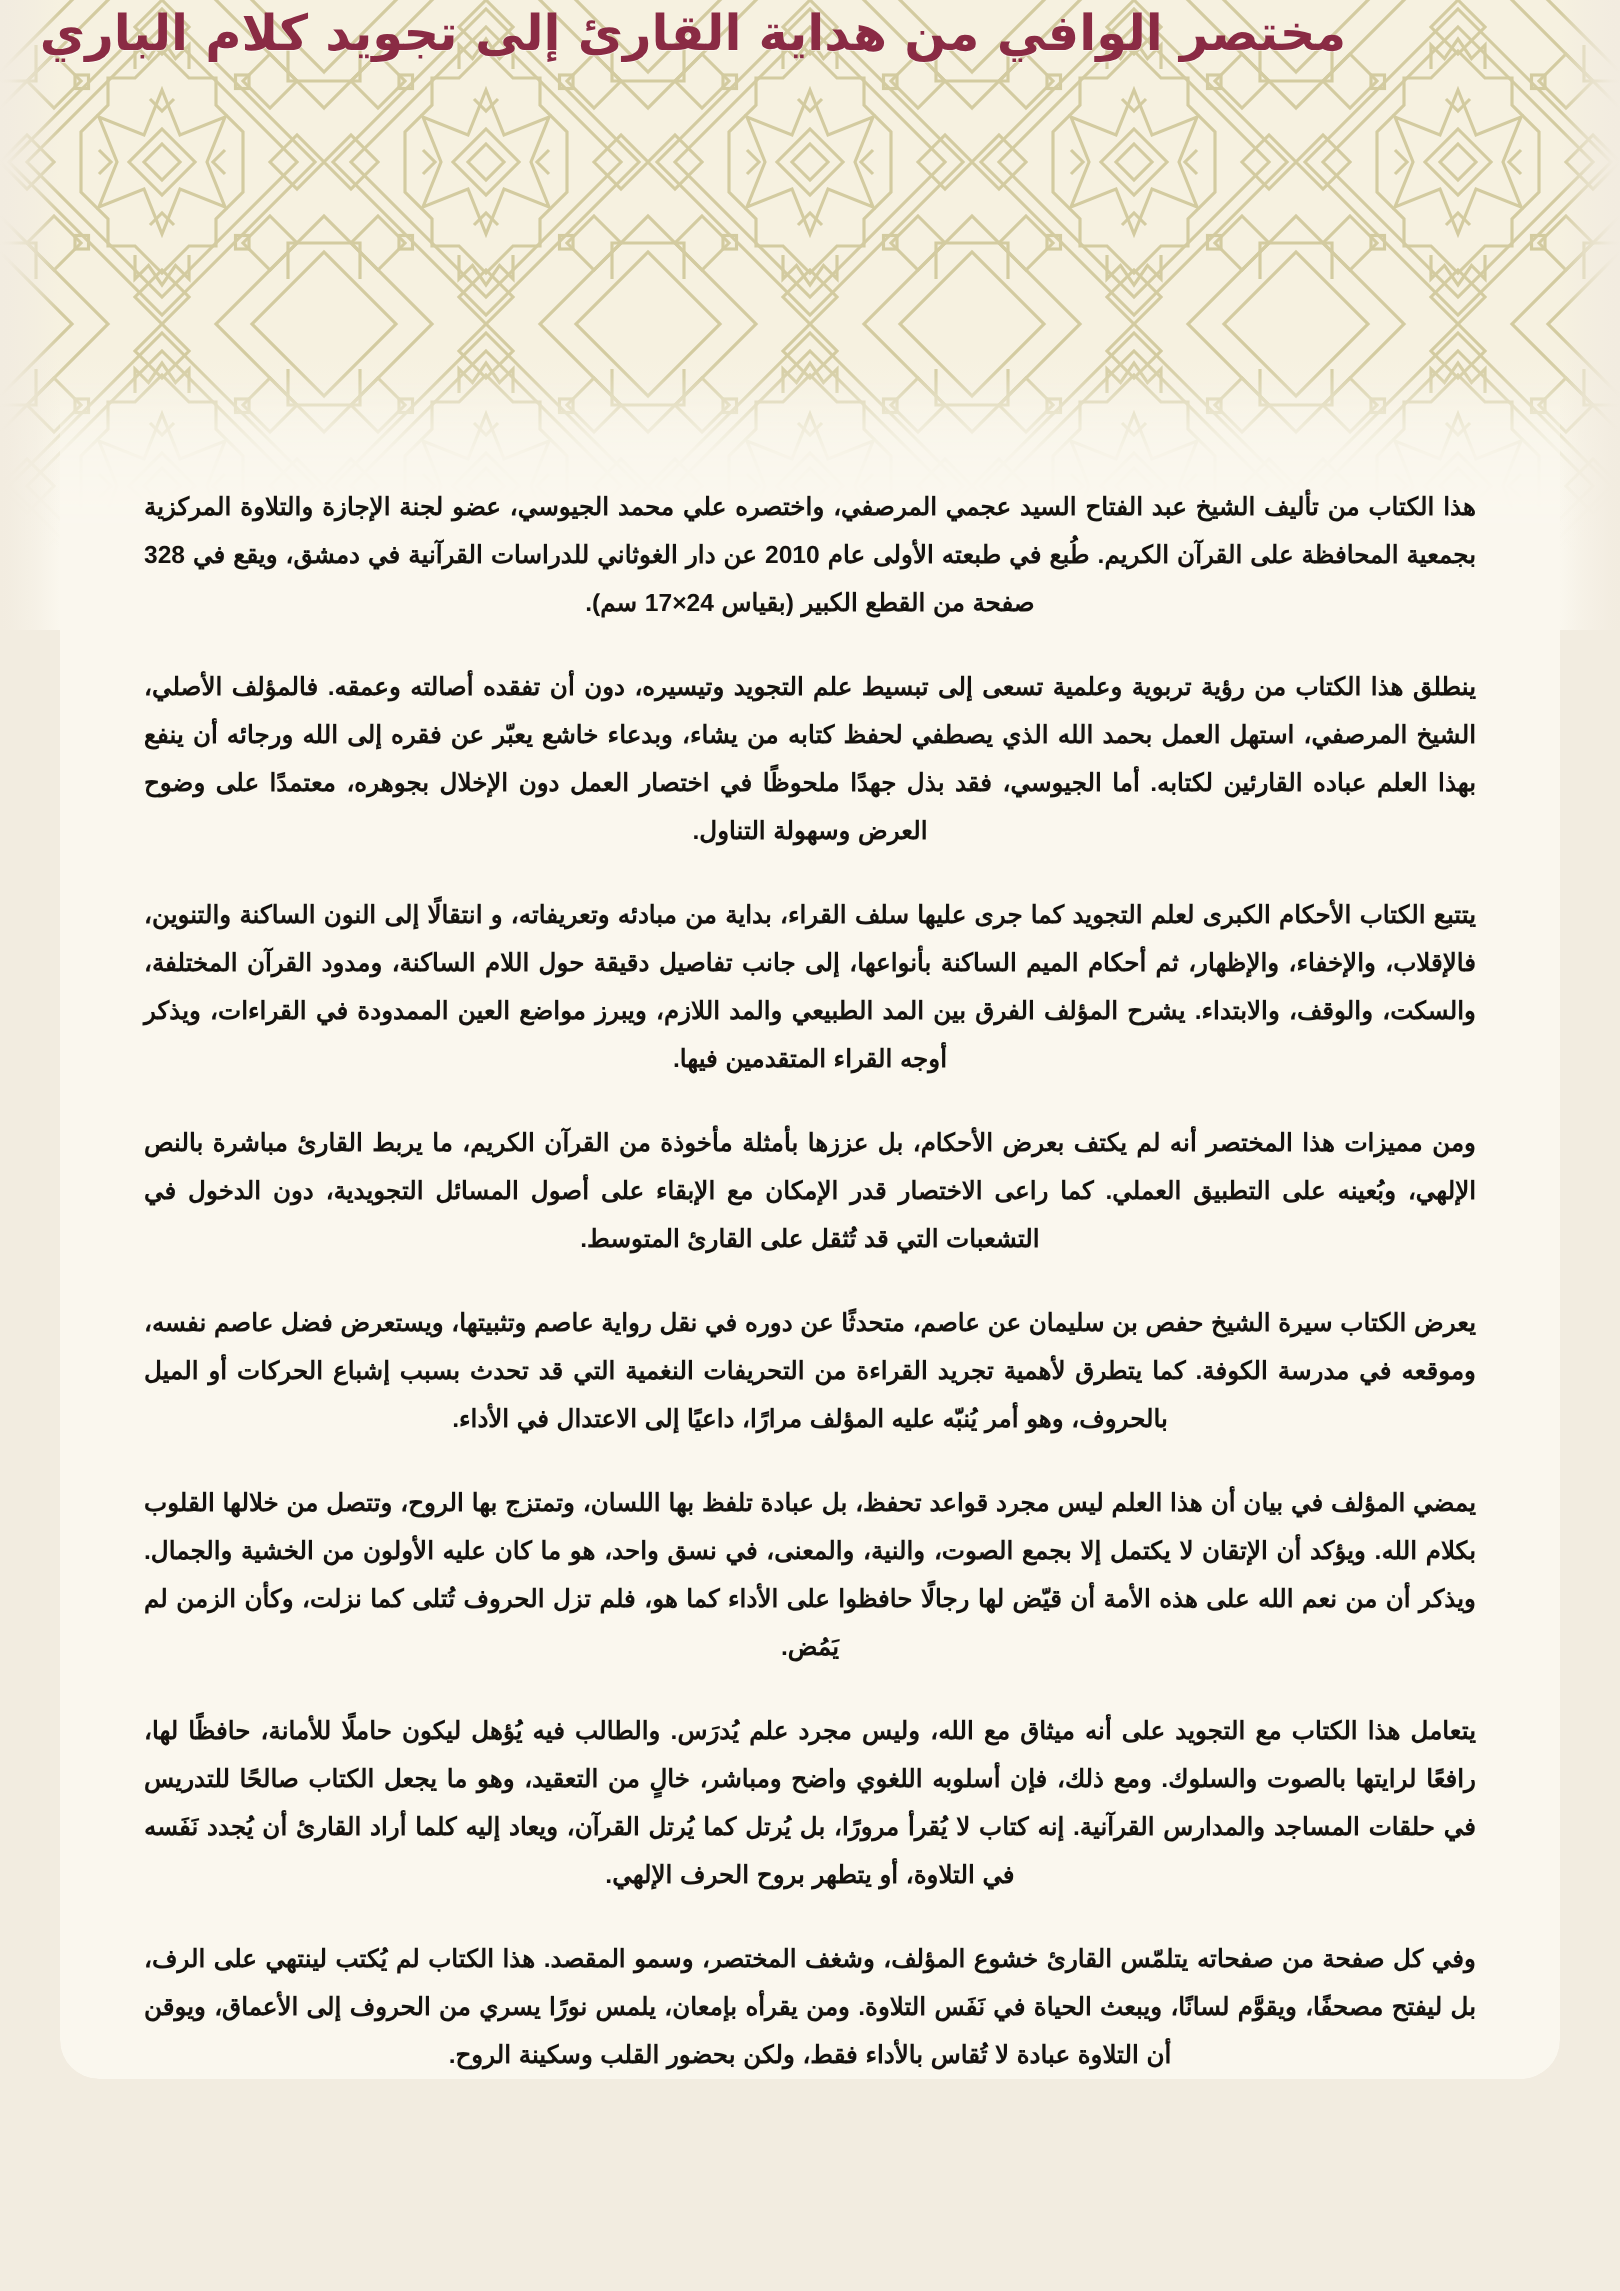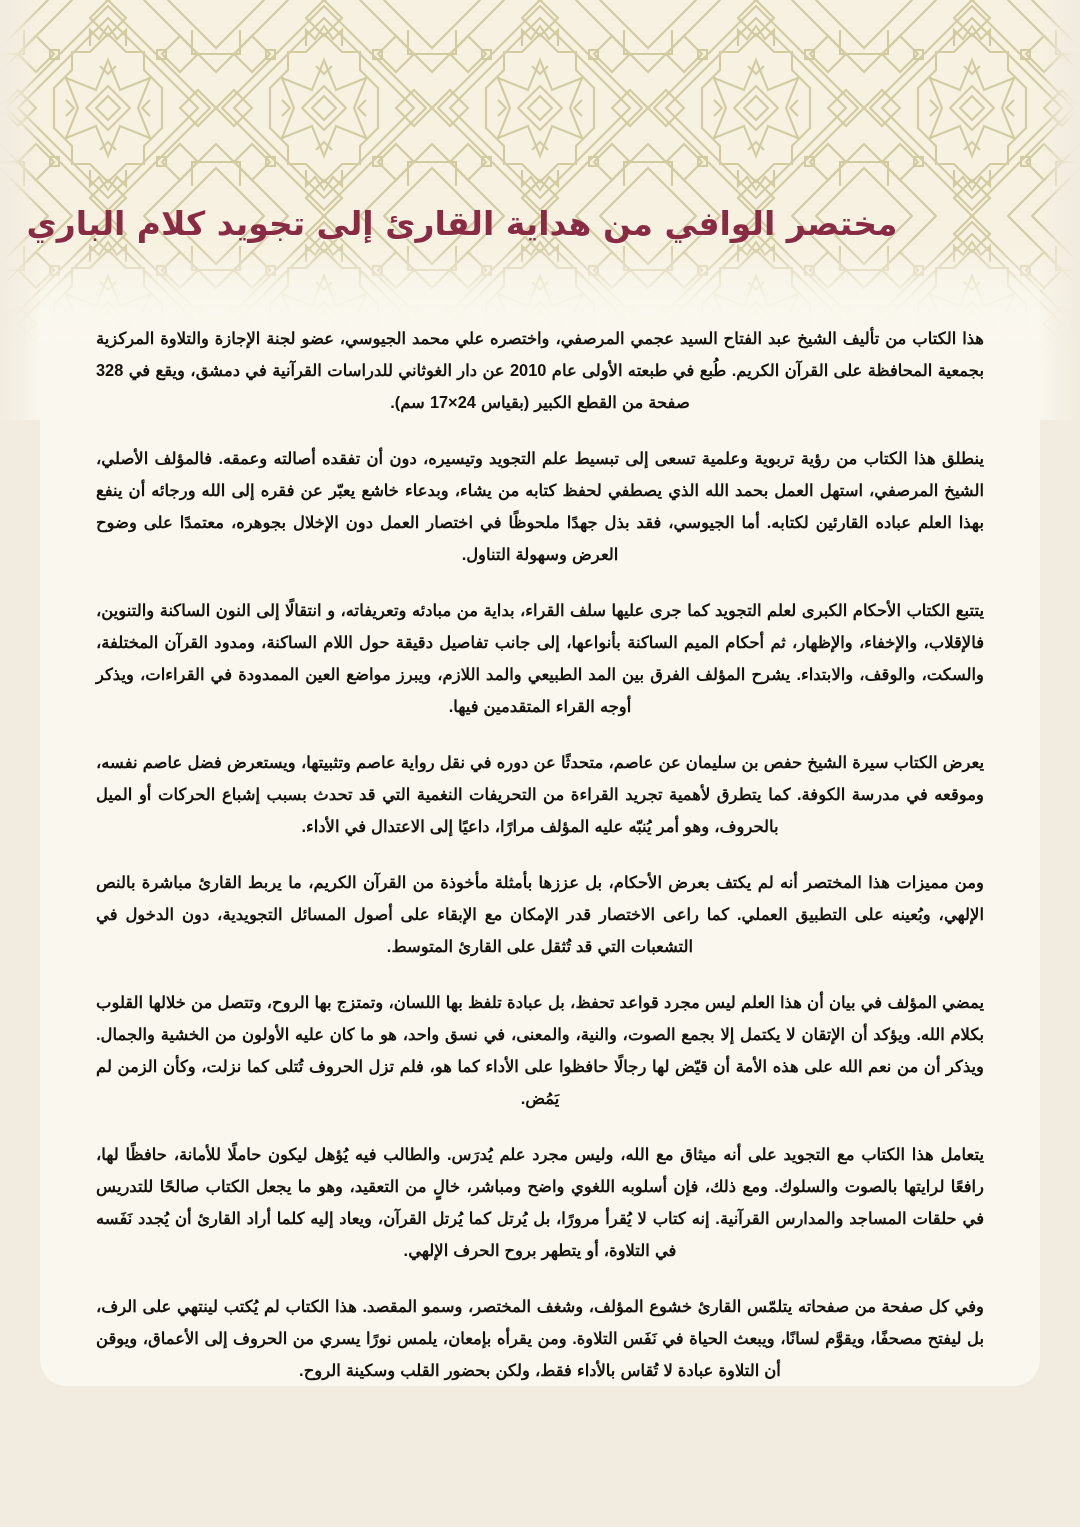--- a/index.html
+++ b/index.html
@@ -109,21 +109,20 @@
   }
 
   
   #doc-title {
     position: absolute;
     top: 0;
     left: 0;
     width: 924px;
     z-index: 6;
     text-align: center;
-    padding-top: 202px;
     box-sizing: border-box;
     pointer-events: none;
   }
 
   #doc-title .title-text {
     display: inline-block;
     font-family: "DejaVu Sans", "Liberation Sans", sans-serif;
     font-size: 33px;
     font-weight: bold;
     color: #8a2b44;
@@ -240,20 +239,20 @@
   <div id="content-panel"></div>
 
   <div id="doc-title">
     <span class="title-text">مختصر الوافي من هداية القارئ إلى تجويد كلام الباري</span>
   </div>
 
   <div id="body-text">
     <p class="para">هذا الكتاب من تأليف الشيخ عبد الفتاح السيد عجمي المرصفي، واختصره علي محمد الجيوسي، عضو لجنة الإجازة والتلاوة المركزية بجمعية المحافظة على القرآن الكريم. طُبع في طبعته الأولى عام 2010 عن دار الغوثاني للدراسات القرآنية في دمشق، ويقع في 328 صفحة من القطع الكبير (بقياس 24×17 سم).</p>
     <p class="para">ينطلق هذا الكتاب من رؤية تربوية وعلمية تسعى إلى تبسيط علم التجويد وتيسيره، دون أن تفقده أصالته وعمقه. فالمؤلف الأصلي، الشيخ المرصفي، استهل العمل بحمد الله الذي يصطفي لحفظ كتابه من يشاء، وبدعاء خاشع يعبّر عن فقره إلى الله ورجائه أن ينفع بهذا العلم عباده القارئين لكتابه. أما الجيوسي، فقد بذل جهدًا ملحوظًا في اختصار العمل دون الإخلال بجوهره، معتمدًا على وضوح العرض وسهولة التناول.</p>
     <p class="para">يتتبع الكتاب الأحكام الكبرى لعلم التجويد كما جرى عليها سلف القراء، بداية من مبادئه وتعريفاته، و انتقالًا إلى النون الساكنة والتنوين، فالإقلاب، والإخفاء، والإظهار، ثم أحكام الميم الساكنة بأنواعها، إلى جانب تفاصيل دقيقة حول اللام الساكنة، ومدود القرآن المختلفة، والسكت، والوقف، والابتداء. يشرح المؤلف الفرق بين المد الطبيعي والمد اللازم، ويبرز مواضع العين الممدودة في القراءات، ويذكر أوجه القراء المتقدمين فيها.</p>
+    <p class="para">ومن مميزات هذا المختصر أنه لم يكتف بعرض الأحكام، بل عززها بأمثلة مأخوذة من القرآن الكريم، ما يربط القارئ مباشرة بالنص الإلهي، وبُعينه على التطبيق العملي. كما راعى الاختصار قدر الإمكان مع الإبقاء على أصول المسائل التجويدية، دون الدخول في التشعبات التي قد تُثقل على القارئ المتوسط.</p>
     <p class="para">يعرض الكتاب سيرة الشيخ حفص بن سليمان عن عاصم، متحدثًا عن دوره في نقل رواية عاصم وتثبيتها، ويستعرض فضل عاصم نفسه، وموقعه في مدرسة الكوفة. كما يتطرق لأهمية تجريد القراءة من التحريفات النغمية التي قد تحدث بسبب إشباع الحركات أو الميل بالحروف، وهو أمر يُنبّه عليه المؤلف مرارًا، داعيًا إلى الاعتدال في الأداء.</p>
-    <p class="para">ومن مميزات هذا المختصر أنه لم يكتف بعرض الأحكام، بل عززها بأمثلة مأخوذة من القرآن الكريم، ما يربط القارئ مباشرة بالنص الإلهي، وبُعينه على التطبيق العملي. كما راعى الاختصار قدر الإمكان مع الإبقاء على أصول المسائل التجويدية، دون الدخول في التشعبات التي قد تُثقل على القارئ المتوسط.</p>
     <p class="para">يمضي المؤلف في بيان أن هذا العلم ليس مجرد قواعد تحفظ، بل عبادة تلفظ بها اللسان، وتمتزج بها الروح، وتتصل من خلالها القلوب بكلام الله. ويؤكد أن الإتقان لا يكتمل إلا بجمع الصوت، والنية، والمعنى، في نسق واحد، هو ما كان عليه الأولون من الخشية والجمال. ويذكر أن من نعم الله على هذه الأمة أن قيّض لها رجالًا حافظوا على الأداء كما هو، فلم تزل الحروف تُتلى كما نزلت، وكأن الزمن لم يَمُض.</p>
     <p class="para">يتعامل هذا الكتاب مع التجويد على أنه ميثاق مع الله، وليس مجرد علم يُدرَس. والطالب فيه يُؤهل ليكون حاملًا للأمانة، حافظًا لها، رافعًا لرايتها بالصوت والسلوك. ومع ذلك، فإن أسلوبه اللغوي واضح ومباشر، خالٍ من التعقيد، وهو ما يجعل الكتاب صالحًا للتدريس في حلقات المساجد والمدارس القرآنية. إنه كتاب لا يُقرأ مرورًا، بل يُرتل كما يُرتل القرآن، ويعاد إليه كلما أراد القارئ أن يُجدد نَفَسه في التلاوة، أو يتطهر بروح الحرف الإلهي.</p>
     <p class="para">وفي كل صفحة من صفحاته يتلمّس القارئ خشوع المؤلف، وشغف المختصر، وسمو المقصد. هذا الكتاب لم يُكتب لينتهي على الرف، بل ليفتح مصحفًا، ويقوَّم لسانًا، ويبعث الحياة في نَفَس التلاوة. ومن يقرأه بإمعان، يلمس نورًا يسري من الحروف إلى الأعماق، ويوقن أن التلاوة عبادة لا تُقاس بالأداء فقط، ولكن بحضور القلب وسكينة الروح.</p>
   </div>
 
 </div>
 
 </body></html>

